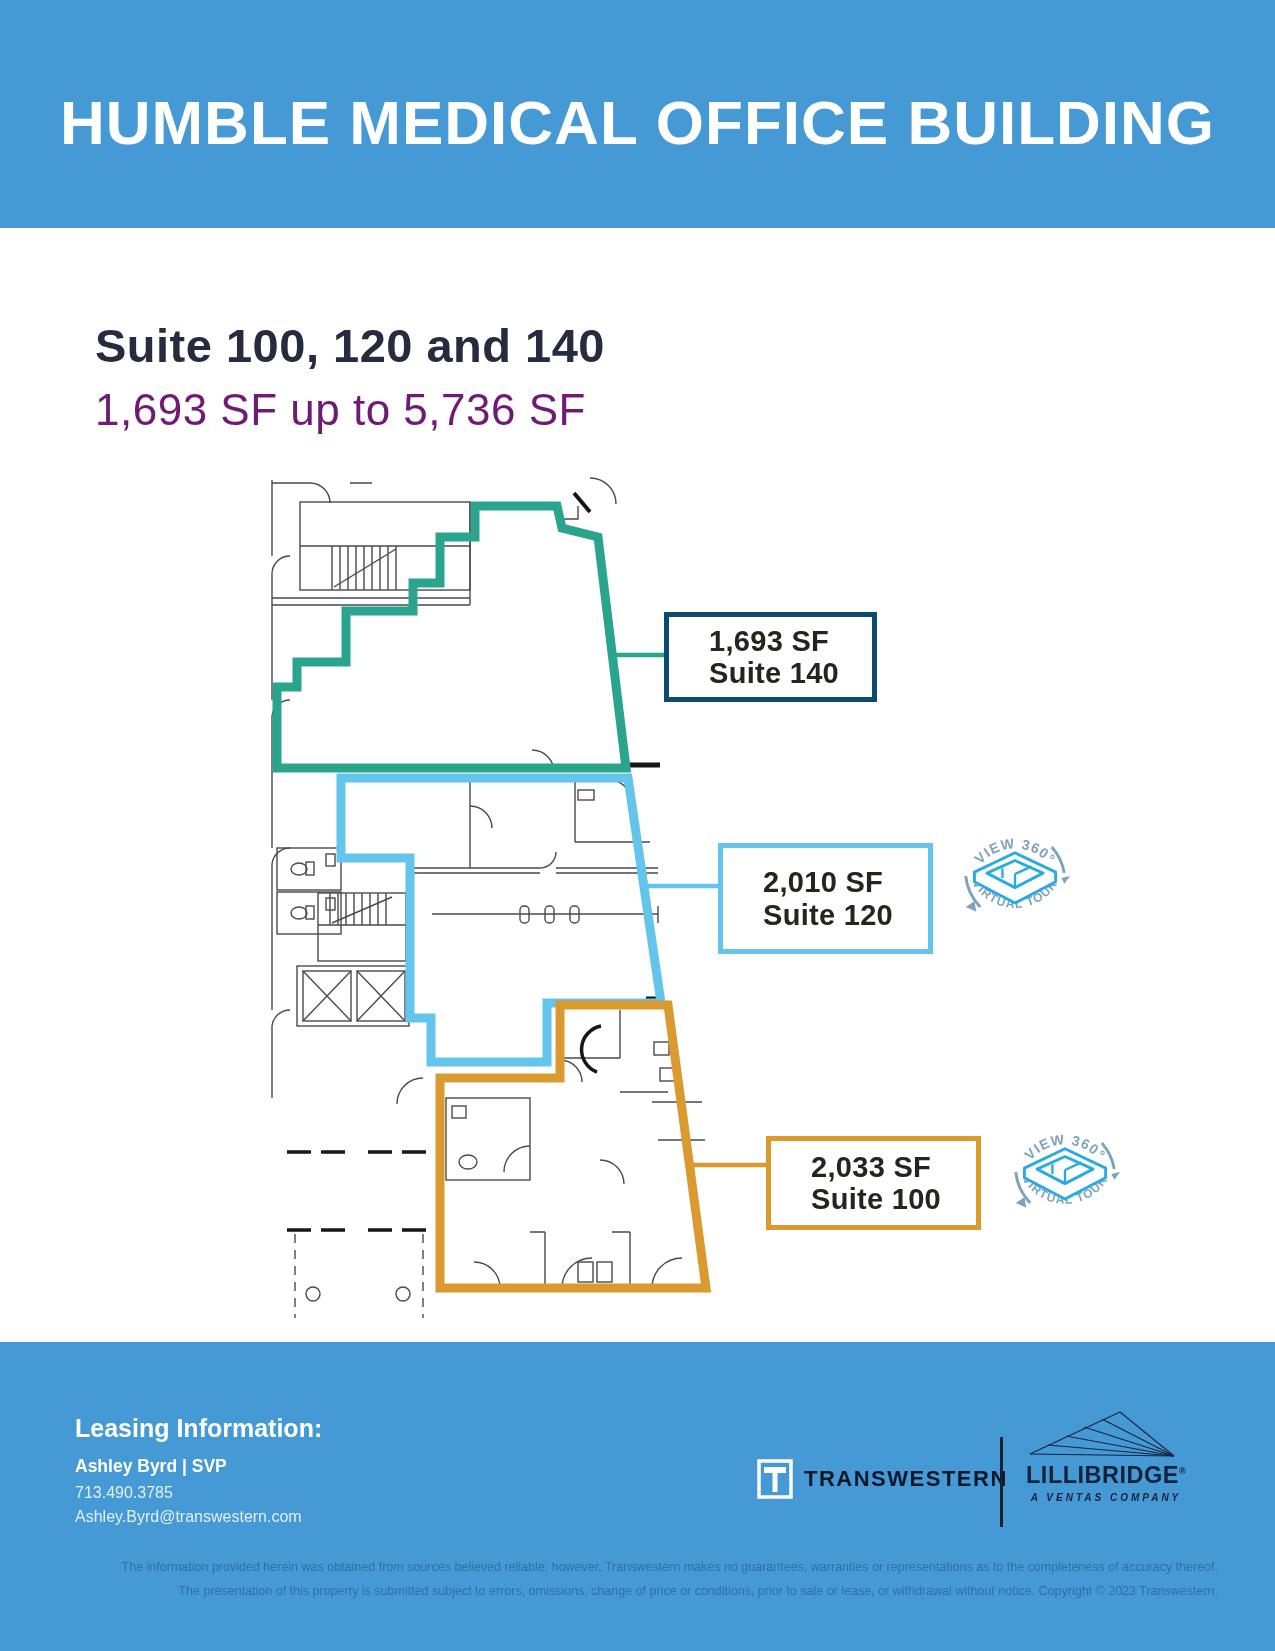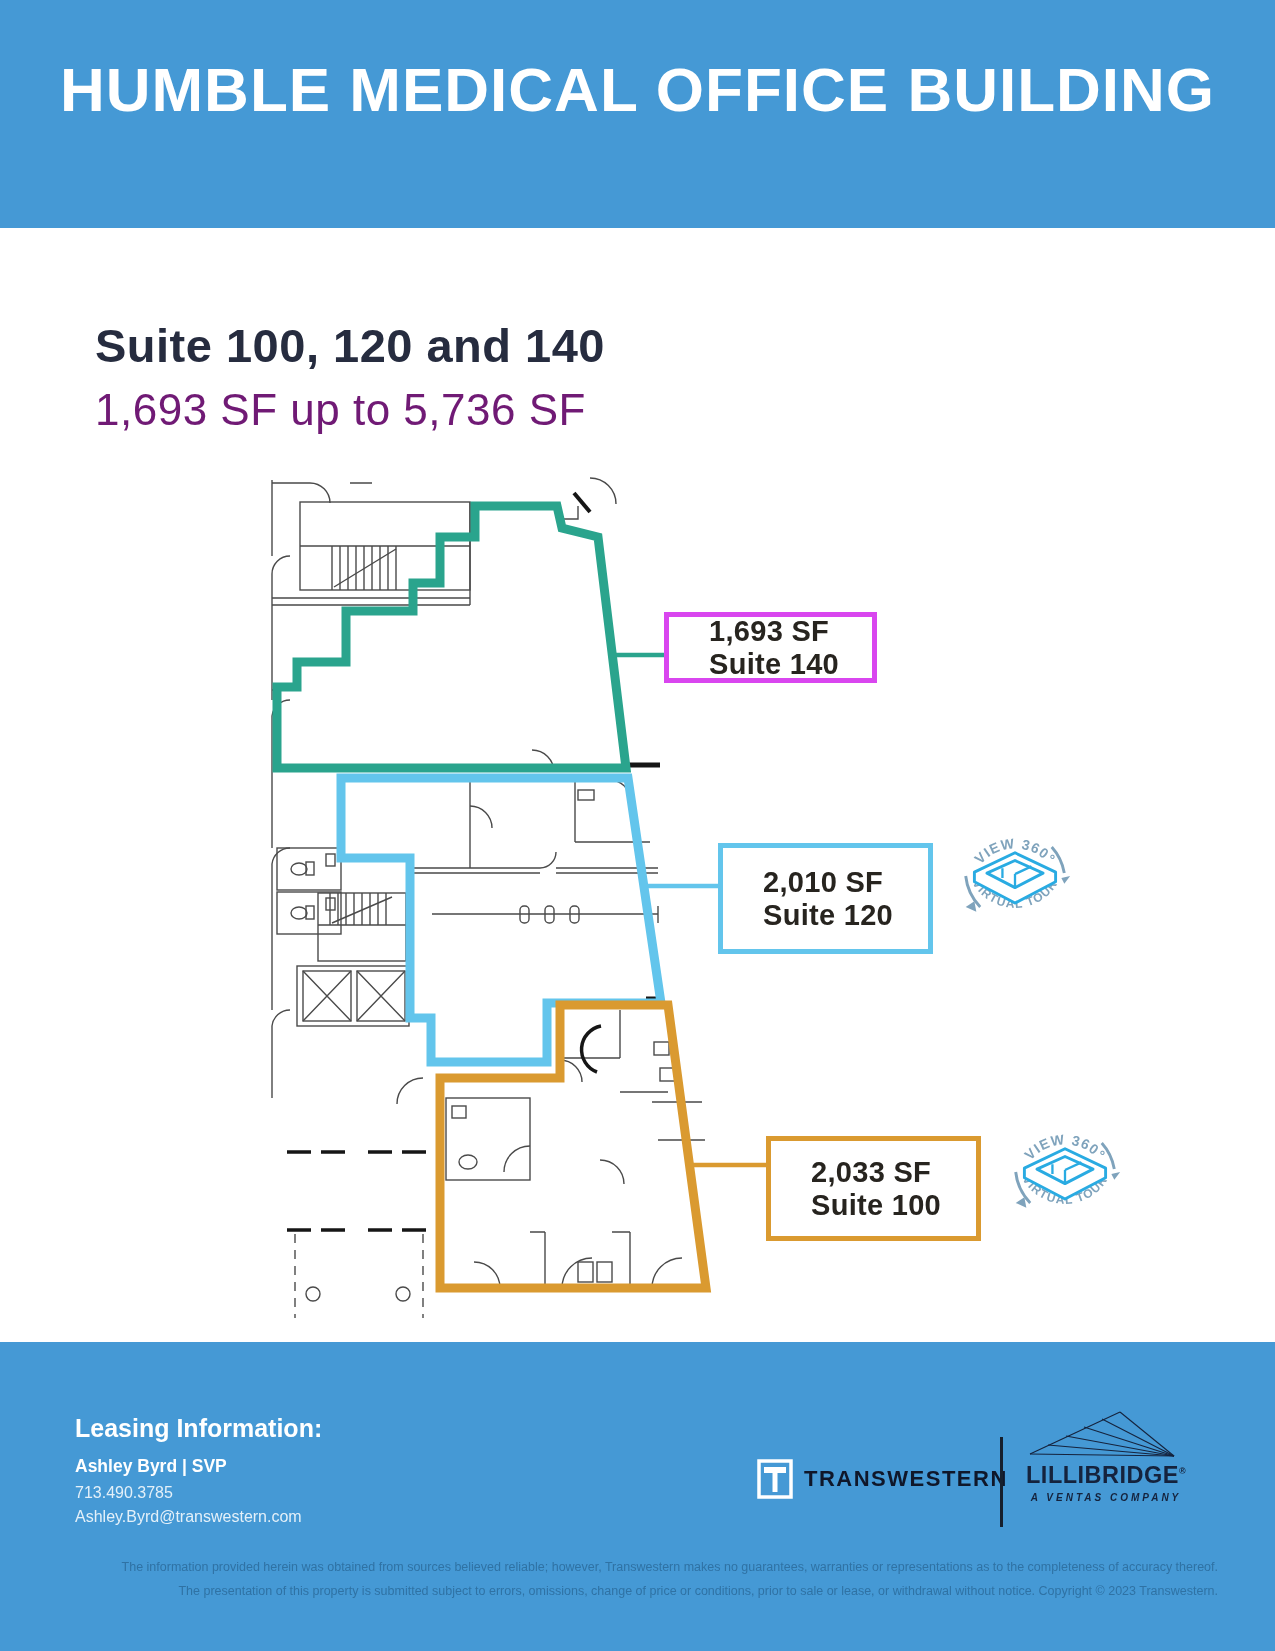--- a/index.html
+++ b/index.html
@@ -7,44 +7,44 @@
     position:relative;width:1275px;height:1651px;margin:0 auto;
     background:#ffffff;overflow:hidden;
     font-family:"Liberation Sans","DejaVu Sans",sans-serif;
   }
   
   .topbar{
     position:absolute;left:0;top:0;width:1275px;height:228px;
     background:#4599D5;color:#fff;text-align:center;
   }
   .topbar .title{
-    margin-top:59px;font-size:62px;font-weight:700;letter-spacing:1px;line-height:1;
+    margin-top:92px;font-size:62px;font-weight:700;letter-spacing:1px;line-height:1;
   }
   .topbar .address{
     margin-top:16px;font-size:24px;font-weight:700;letter-spacing:.3px;
   }
   
   .suite-heading{
     position:absolute;left:95px;top:318px;
     font-size:47px;font-weight:800;color:#262C3F;letter-spacing:.5px;
   }
   .size-range{
     position:absolute;left:95px;top:385px;
     font-size:44px;font-weight:400;color:#701a75;letter-spacing:.5px;
   }
   
   .plan-svg{position:absolute;left:0;top:0;width:1275px;height:1651px;}
   .suite-label{
     position:absolute;background:#fff;display:flex;flex-direction:column;
     justify-content:center;align-items:flex-start;padding-left:40px;box-sizing:border-box;
     font-size:29px;font-weight:800;color:#27241F;line-height:1.12;letter-spacing:.3px;
   }
-  .suite-label.teal  {left:664px;top:612px;width:213px;height:71px;border:5px solid #d946ef;}
+  .suite-label.teal  {left:664px;top:612px;width:213px;height:90px;border:5px solid #0c4a6e;}
   .suite-label.blue  {left:718px;top:843px;width:215px;height:111px;border:5px solid #63C5EC;}
-  .suite-label.orange{left:766px;top:1136px;width:215px;height:105px;border:5px solid #DA9A30;}
+  .suite-label.orange{left:766px;top:1136px;width:215px;height:94px;border:5px solid #DA9A30;}
   .vt-badge{position:absolute;width:116px;height:116px;cursor:pointer;}
   .vt-badge.b1{left:957px;top:818px;}
   .vt-badge.b2{left:1007px;top:1114px;}
   
   .footer{
     position:absolute;left:0;top:1342px;width:1275px;height:309px;background:#4599D5;color:#fff;
   }
   .leasing-heading{position:absolute;left:75px;top:72px;font-size:25px;font-weight:700;}
   .contact{position:absolute;top:114px;}
   .contact.c1{left:75px;}

